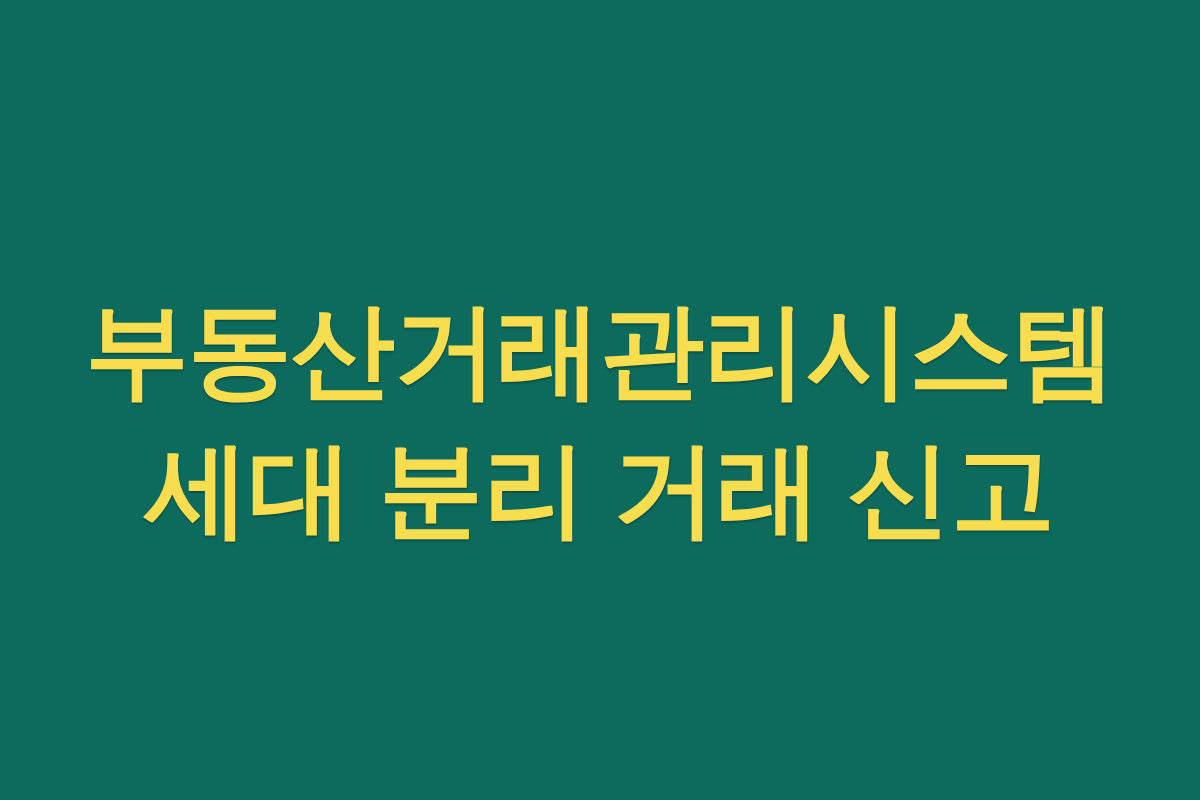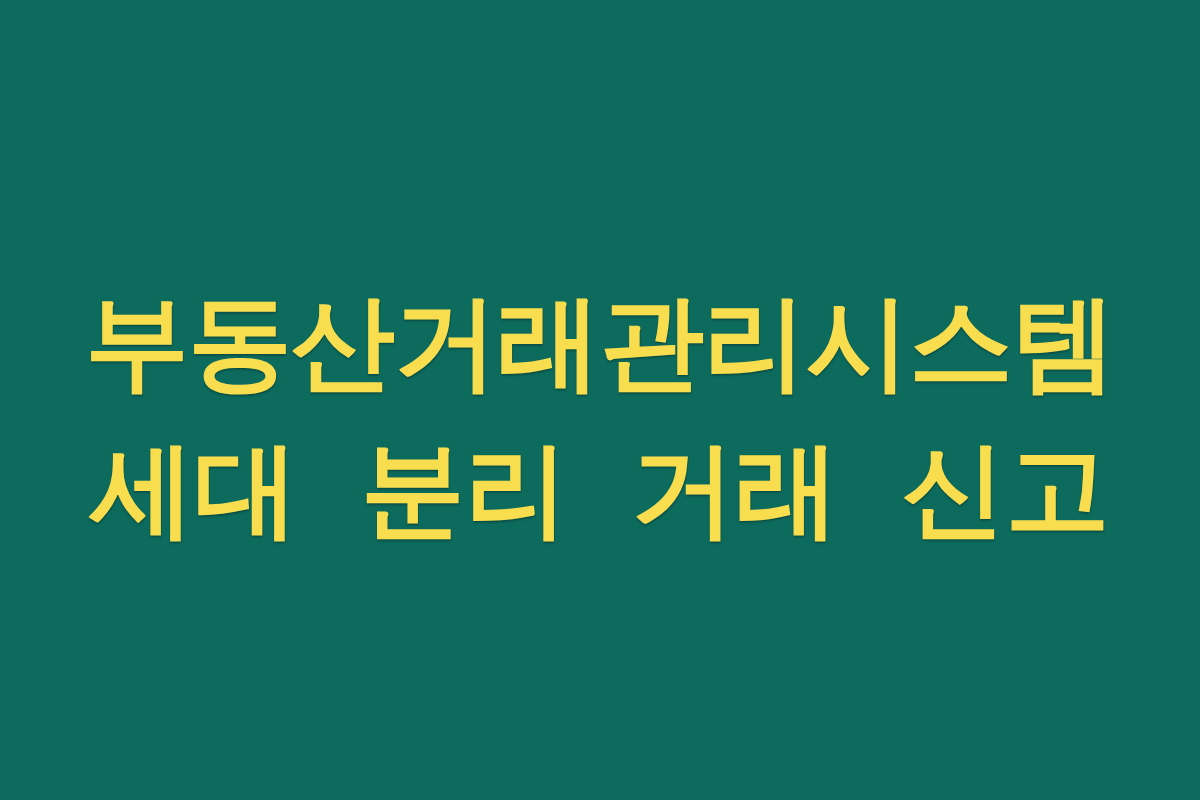--- a/index.html
+++ b/index.html
@@ -38,41 +38,41 @@
     flex-direction: column;
     align-items: center;
     justify-content: flex-start;
     text-align: center;
   }
 
   .title-line {
     display: block;
     width: 100%;
     color: #f8de4e;
-    font-family: Liberation Mono, monospace;
+    font-family: Liberation Serif, serif;
     font-weight: 700;
     line-height: 1.34;
     letter-spacing: 0;
     white-space: pre;
     text-rendering: geometricPrecision;
     
     text-shadow:
       0 2px 2px rgba(6, 58, 50, 0.45),
       1px 1px 0 rgba(6, 58, 50, 0.25);
   }
 
   .title-line-1 {
     font-size: 104px;
     letter-spacing: -1px;
   }
 
   .title-line-2 {
     font-size: 104px;
     letter-spacing: 0px;
-    margin-top: 8px;
+    margin-top: 0;
   }
 </style>
 </head>
 <body>
 
 <div class="banner">
 
   <div class="title-block">
 
     <span class="title-line title-line-1">부동산거래관리시스템</span>

